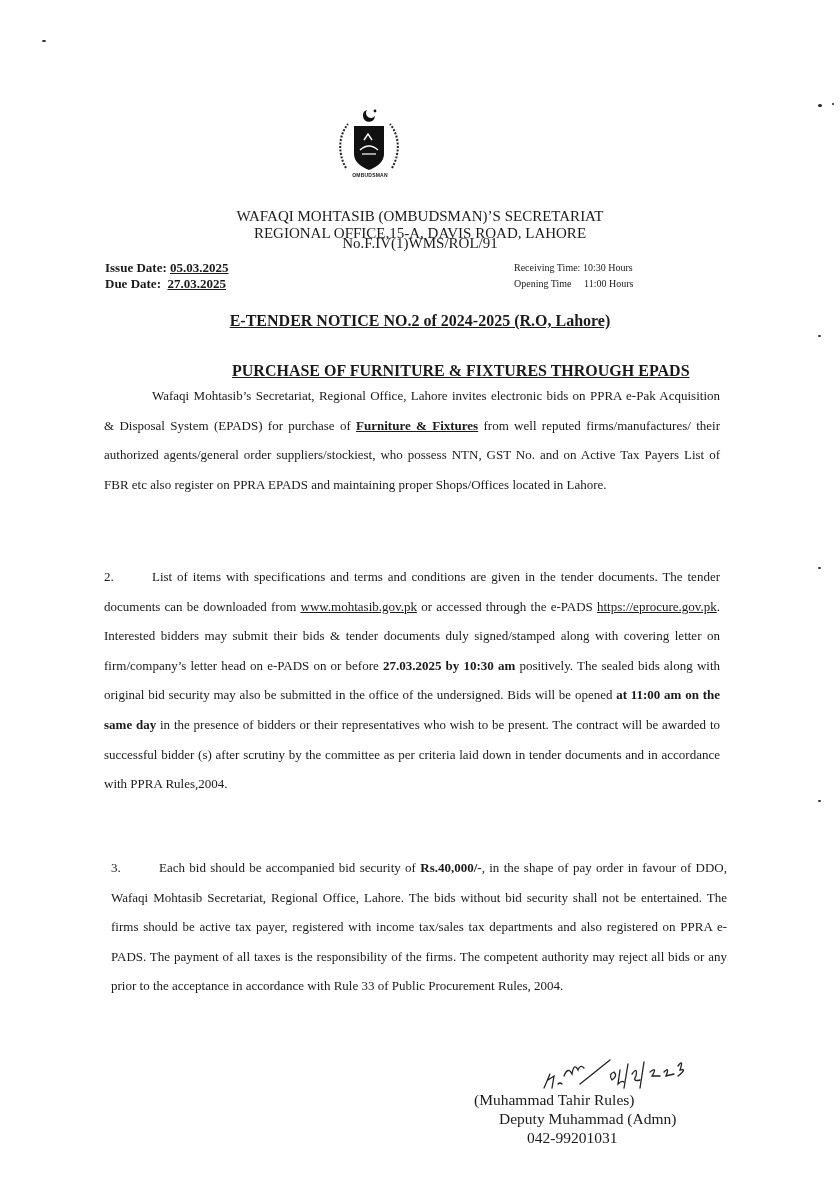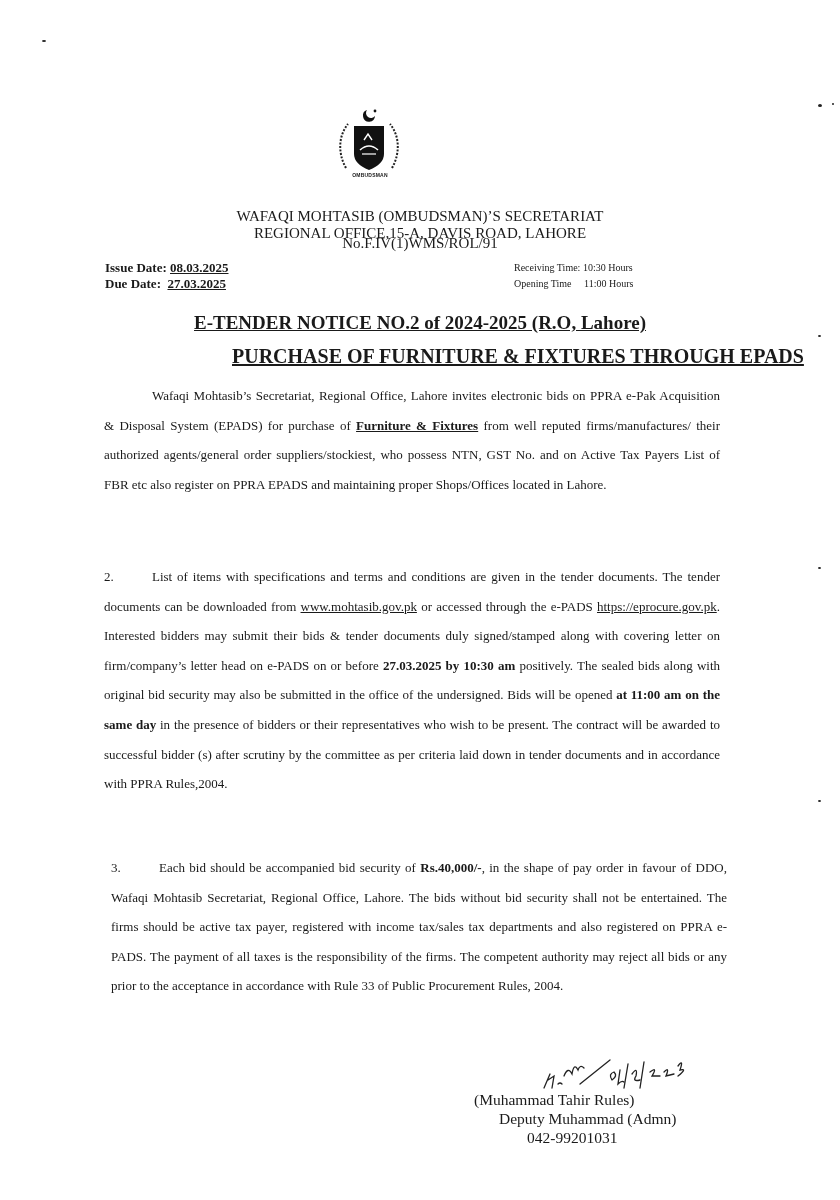--- a/index.html
+++ b/index.html
@@ -11,22 +11,22 @@
                   font-family:"Liberation Sans", sans-serif; font-size:5px; font-weight:bold; letter-spacing:0.2px; }
   .hdr { left:0; width:840px; text-align:center; font-size:15px; line-height:18px; }
   .hdr1 { top:190px;margin-top:44px; }
   .hdr2 { top:207px; }
   .hdr3 { top:224px; }
   .meta-left { left:105px; top:260px; font-size:13px; line-height:16px; font-weight:bold; }
   .meta-left .val { text-decoration:underline; }
   .meta-right { left:514px; top:260px; font-size:10px; line-height:16px; }
   .meta-right .row { white-space:pre; }
   .title1 { left:0; width:840px; top:312px; text-align:center; font-weight:bold;
-            font-size:19px; text-decoration:underline; }
-  .title2 { left:232px; top:345px; font-weight:bold; font-size:20px; text-decoration:underline; }
+            font-size:16px; text-decoration:underline; }
+  .title2 { left:232px; top:362px; font-weight:bold; font-size:16px; text-decoration:underline; }
   .para { left:104px; width:616px; font-size:13px; line-height:29.6px; text-align:justify; text-align-last:left; }
   .p1 { top:381px; text-indent:48px; }
   .p2 { top:562px; }
   .p3 { top:853px;margin-left:7px; }
   .num { display:inline-block; width:48px; }
   .u { text-decoration:underline; }
   b { font-weight:bold; }
   .sig-hand { left:540px; top:1044px; width:180px; height:50px; }
   .sig-name { left:474px; top:1090px; font-size:15.5px; line-height:19px; }
   .sig-title { left:499px; top:1109px; font-size:15.5px; line-height:19px; }
@@ -52,21 +52,21 @@
   <path d="M28 48 H42" stroke="#fff" stroke-width="1.2"></path>
 </svg>
 <div class="abs logo-caption">OMBUDSMAN</div>
 
 <div class="abs hdr hdr1">No.F.IV(1)WMS/ROL/91</div>
 <div class="abs hdr hdr2">WAFAQI MOHTASIB (OMBUDSMAN)’S SECRETARIAT</div>
 <div class="abs hdr hdr3">REGIONAL OFFICE,15-A, DAVIS ROAD, LAHORE</div>
 
 <div class="abs meta-left">
   <div>
-    <span>Issue Date: </span><span class="val">08.03.2025</span>
+    <span>Issue Date: </span><span class="val">05.03.2025</span>
   </div>
   <div>
     <span>Due Date: </span>&nbsp;<span class="val">27.03.2025</span>
   </div>
 </div>
 
 <div class="abs meta-right">
   <div class="row">Receiving Time: 10:30 Hours</div>
   <div class="row">Opening Time     11:00 Hours</div>
 </div>

